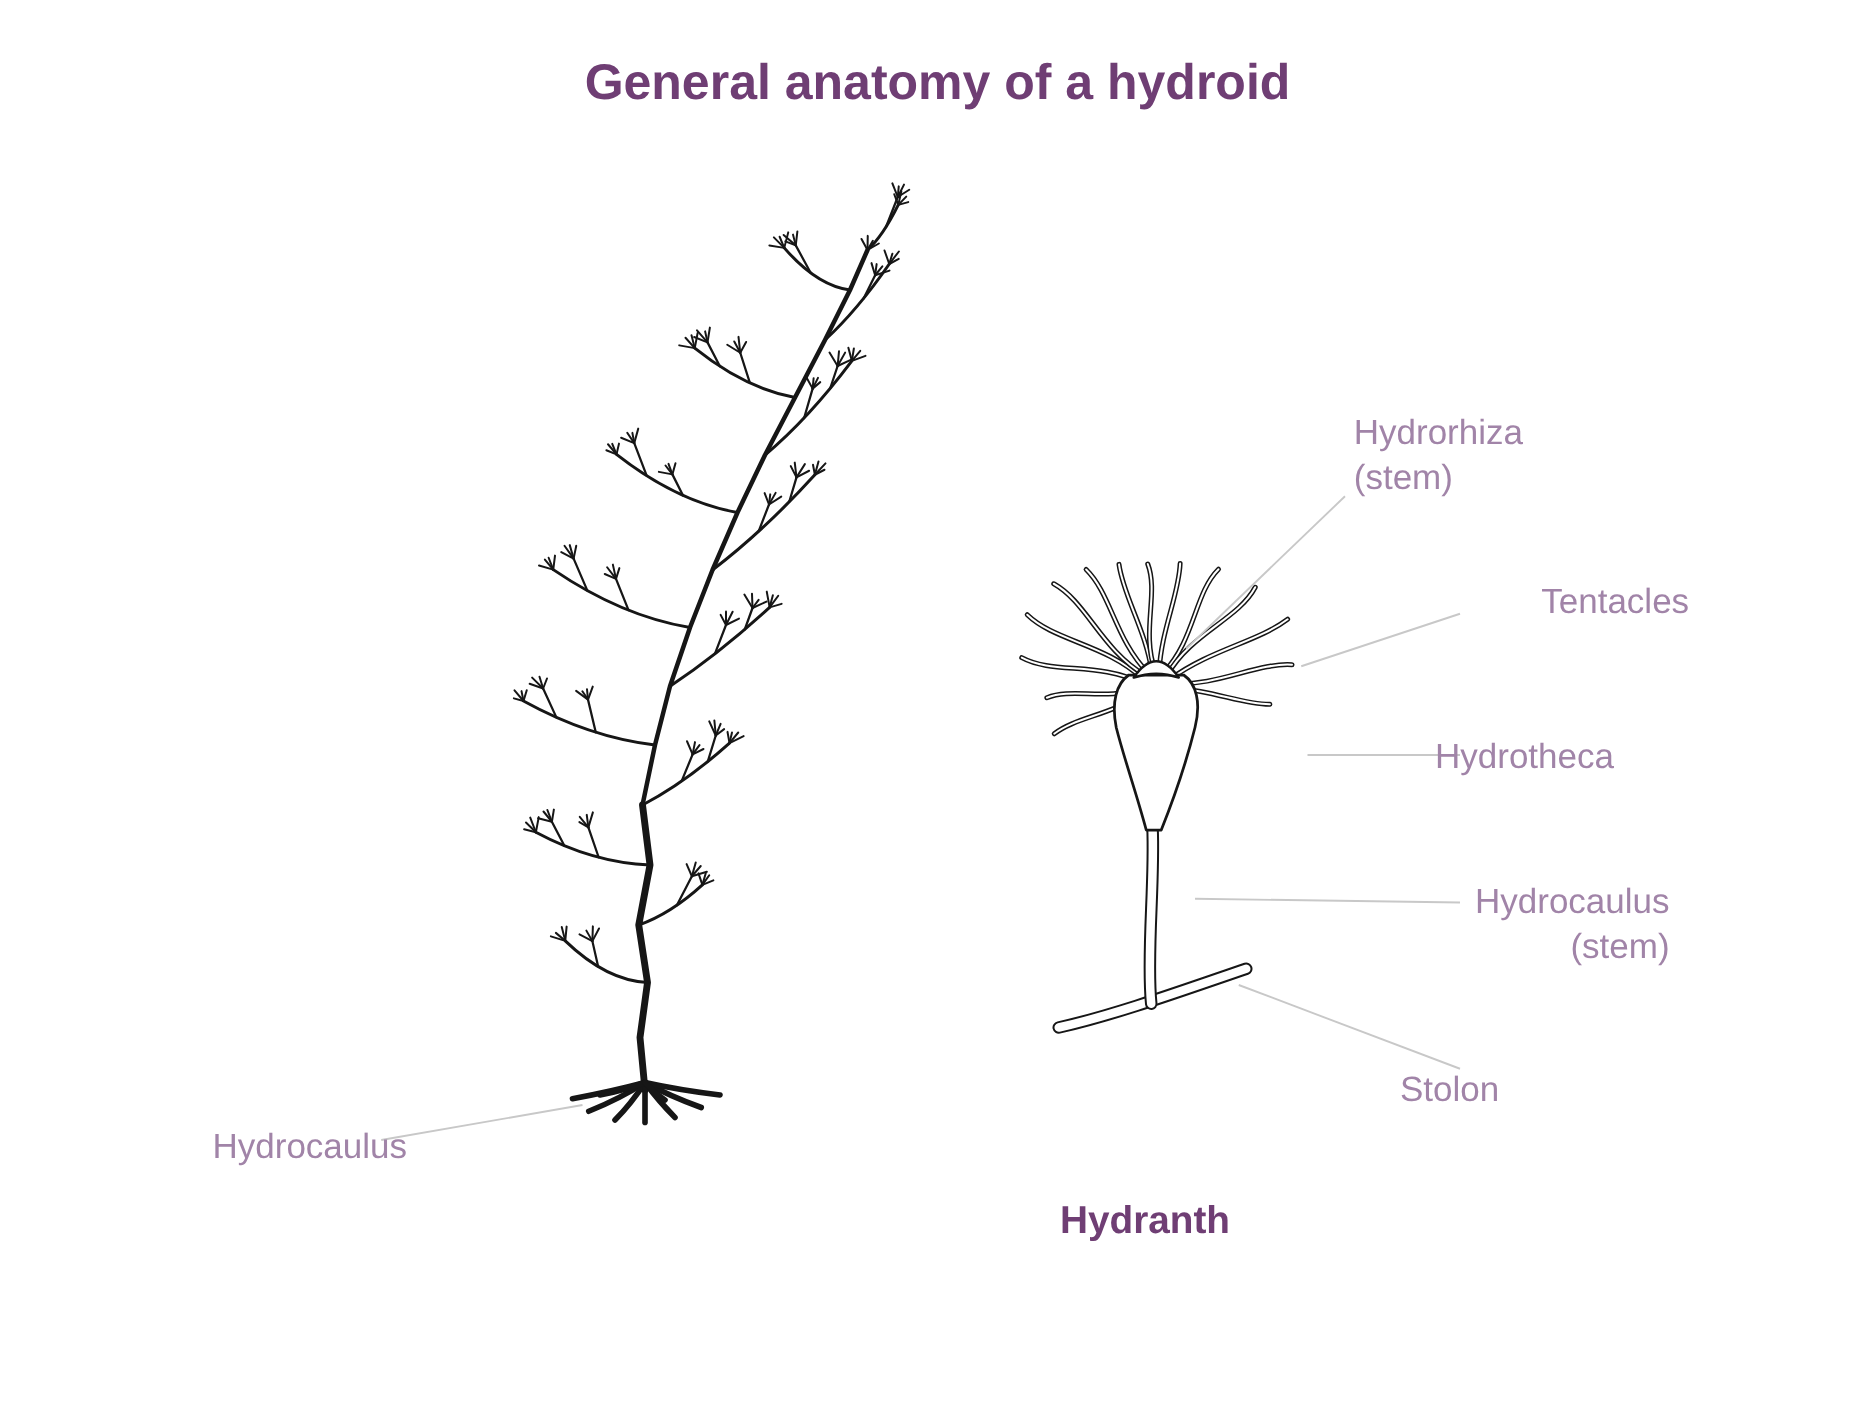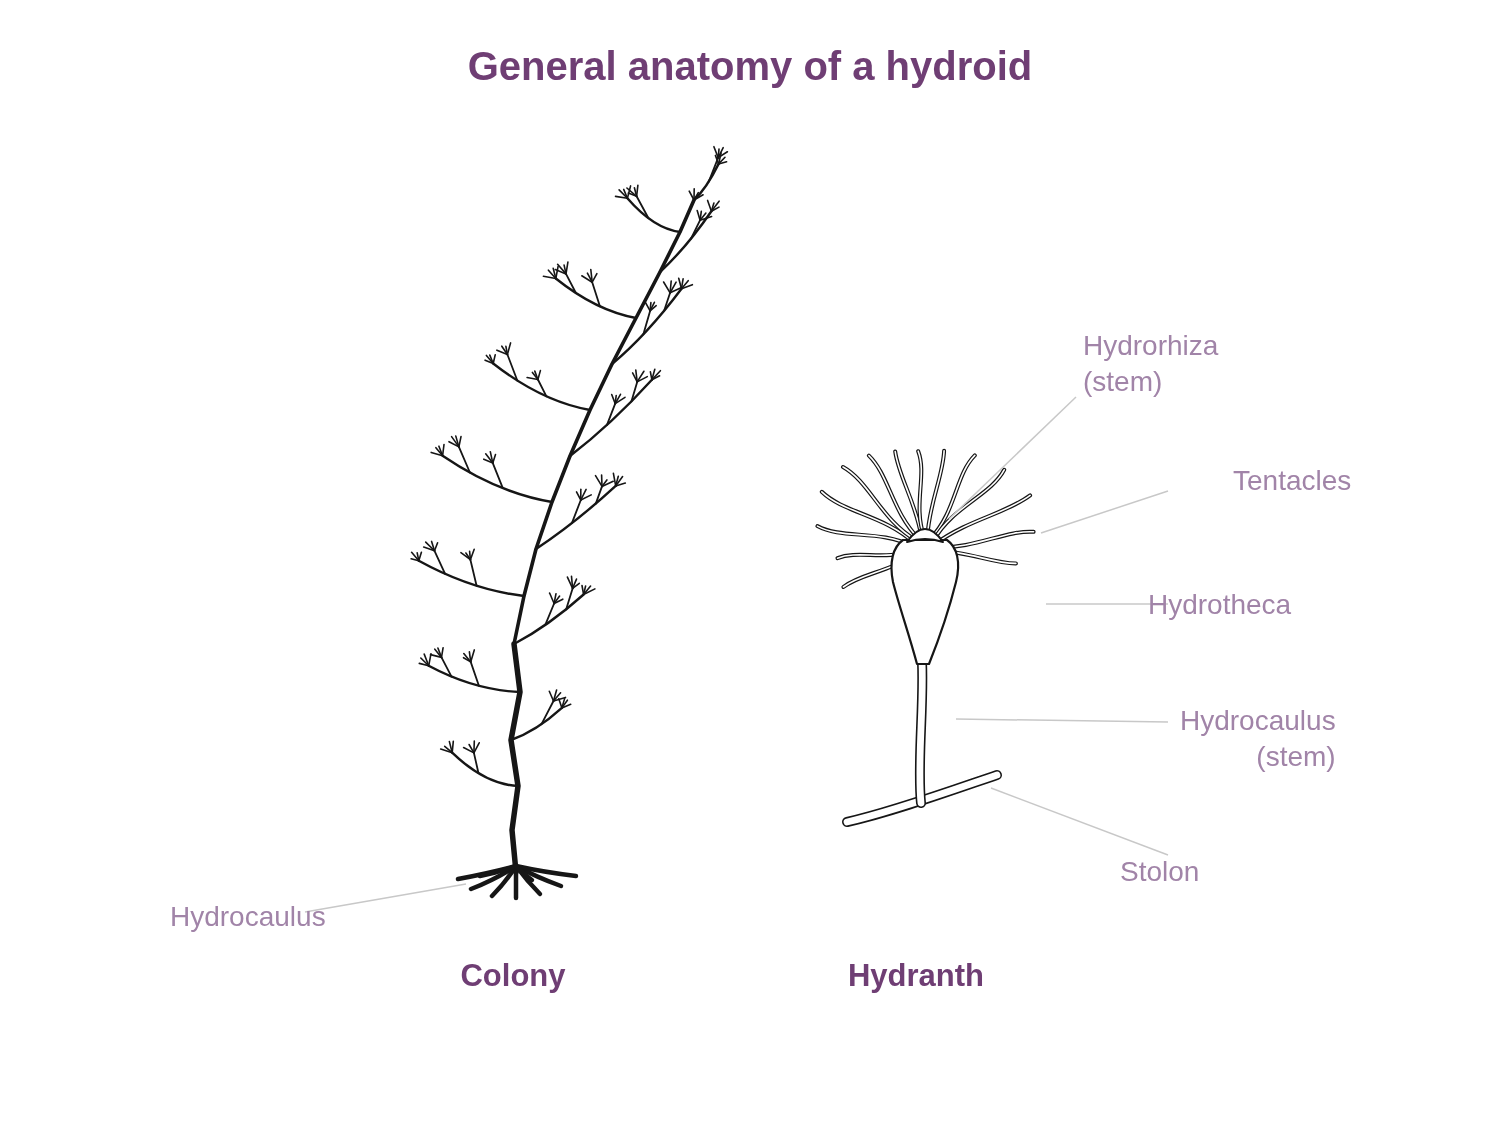--- a/index.html
+++ b/index.html
@@ -297,19 +297,18 @@
 
   <div class="lbl" id="lbl-hydrocaulus">
     <div>Hydrocaulus</div>
     <div>(stem)</div>
   </div>
 
   <div class="lbl" id="lbl-stolon">Stolon</div>
 
   <div class="lbl" id="lbl-hydrorhiza">Hydrocaulus</div>
 
-  <div class="caption" id="cap-colony">Colony</div>
 
   <div class="caption" id="cap-hydranth">
     <div>Hydranth</div>
   </div>
 
 </div>
 
 </body></html>

